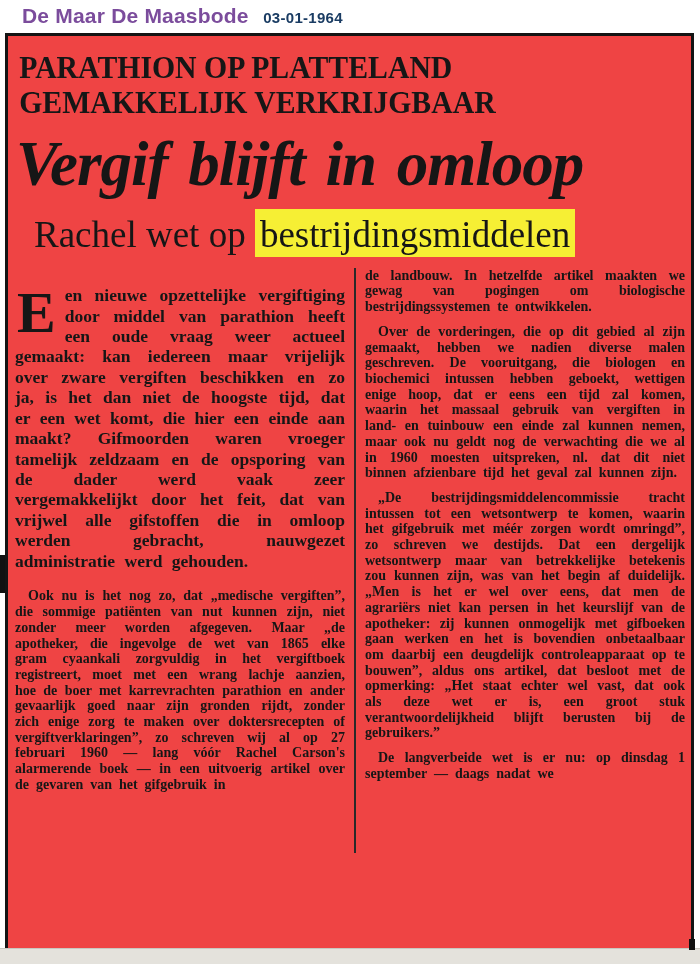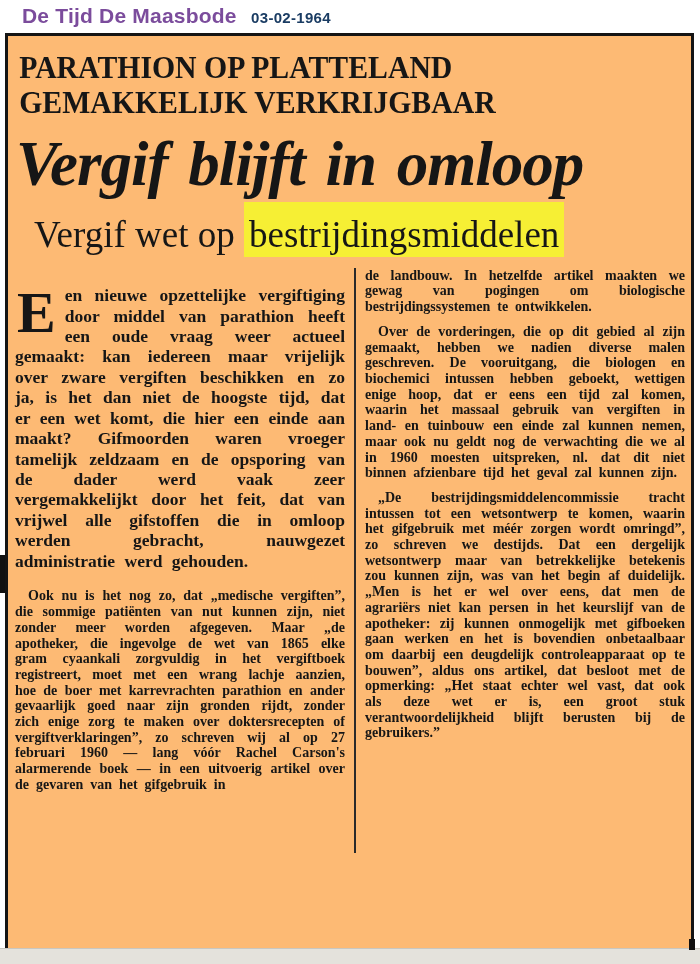--- a/index.html
+++ b/index.html
@@ -18,21 +18,21 @@
   }
   .src-title{
     font-size:21px;font-weight:bold;color:#7b4c9c;letter-spacing:.2px;
   }
   .src-date{
     font-size:15px;font-weight:bold;color:#1a3c63;margin-left:10px;letter-spacing:.3px;
   }
   
   .clipping{
     position:absolute;left:5px;top:33px;right:6px;bottom:0;
-    background:#fdba74;
+    background:#ef4444;
     border-top:3px solid #141414;
     border-left:3px solid #141414;
     border-right:3px solid #141414;
     color:#161616;
     overflow:hidden;
   }
   .kicker{
     padding:14px 0 0 12px;
     font-size:32px;font-weight:bold;line-height:1.1;
     transform:scaleX(.93);transform-origin:left top;
@@ -48,21 +48,21 @@
   .subhead1{
     margin:12px 0 0 26px;
     font-size:37px;line-height:1.2;white-space:nowrap;
   }
   .subhead2{
     margin:2px 0 0 52px;
     font-size:37px;line-height:1.2;white-space:nowrap;
   }
   .hl{
     background:#f6ef34;
-    padding:12px 5px 2px 5px;
+    padding:5px 5px 2px 5px;
   }
   .byline{
     margin:14px 0 0 36px;
     font-size:19px;font-weight:bold;letter-spacing:.5px;
   }
   .columns{
     display:flex;
     margin-top:10px;
     height:585px;
     overflow:hidden;
@@ -103,47 +103,48 @@
   .bottom-strip{
     position:absolute;left:0;right:0;bottom:0;height:15px;
     background:#e4e2dc;
     border-top:1px solid #c9c7c0;
   }
 </style>
 </head>
 <body>
 
 <div class="src-header">
-  <span class="src-title">De Tijd De Maasbode</span>
-  <span class="src-date">03-02-1964</span>
+  <span class="src-title">De Maar De Maasbode</span>
+  <span class="src-date">03-01-1964</span>
 </div>
 
 <div class="clipping">
 
   <div class="kicker">
     <div>PARATHION OP PLATTELAND</div>
     <div>GEMAKKELIJK VERKRIJGBAAR</div>
   </div>
 
   <div class="headline">Vergif blijft in omloop</div>
 
   <div class="subhead1">
-    <span>Vergif wet op </span><span class="hl">bestrijdingsmiddelen</span>
+    <span>Rachel wet op </span><span class="hl">bestrijdingsmiddelen</span>
   </div>
 
 
   <div class="columns">
     <div class="col-left">
       <p class="lead"><span class="dropcap">E</span><span>en nieuwe opzettelijke vergiftiging door middel van parathion heeft een oude vraag weer actueel gemaakt: kan iedereen maar vrijelijk over zware vergiften beschikken en zo ja, is het dan niet de hoogste tijd, dat er een wet komt, die hier een einde aan maakt? Gifmoorden waren vroeger tamelijk zeldzaam en de opsporing van de dader werd vaak zeer vergemakkelijkt door het feit, dat van vrijwel alle gifstoffen die in omloop werden gebracht, nauwgezet administratie werd gehouden.</span></p>
       <p class="para">Ook nu is het nog zo, dat „medische vergiften”, die sommige patiënten van nut kunnen zijn, niet zonder meer worden afgegeven. Maar „de apotheker, die ingevolge de wet van 1865 elke gram cyaankali zorgvuldig in het vergiftboek registreert, moet met een wrang lachje aanzien, hoe de boer met karrevrachten parathion en ander gevaarlijk goed naar zijn gronden rijdt, zonder zich enige zorg te maken over doktersrecepten of vergiftverklaringen”, zo schreven wij al op 27 februari 1960 — lang vóór Rachel Carson's alarmerende boek — in een uitvoerig artikel over de gevaren van het gifgebruik in</p>
     </div>
     <div class="col-right">
       <p class="para first">de landbouw. In hetzelfde artikel maakten we gewag van pogingen om biologische bestrijdingssystemen te ontwikkelen.</p>
       <p class="para">Over de vorderingen, die op dit gebied al zijn gemaakt, hebben we nadien diverse malen geschreven. De vooruitgang, die biologen en biochemici intussen hebben geboekt, wettigen enige hoop, dat er eens een tijd zal komen, waarin het massaal gebruik van vergiften in land- en tuinbouw een einde zal kunnen nemen, maar ook nu geldt nog de verwachting die we al in 1960 moesten uitspreken, nl. dat dit niet binnen afzienbare tijd het geval zal kunnen zijn.</p>
       <p class="para">„De bestrijdingsmiddelencommissie tracht intussen tot een wetsontwerp te komen, waarin het gifgebruik met méér zorgen wordt omringd”, zo schreven we destijds. Dat een dergelijk wetsontwerp maar van betrekkelijke betekenis zou kunnen zijn, was van het begin af duidelijk. „Men is het er wel over eens, dat men de agrariërs niet kan persen in het keurslijf van de apotheker: zij kunnen onmogelijk met gifboeken gaan werken en het is bovendien onbetaalbaar om daarbij een deugdelijk controleapparaat op te bouwen”, aldus ons artikel, dat besloot met de opmerking: „Het staat echter wel vast, dat ook als deze wet er is, een groot stuk verantwoordelijkheid blijft berusten bij de gebruikers.”</p>
+      <p class="para">De langverbeide wet is er nu: op dinsdag 1 september — daags nadat we</p>
     </div>
   </div>
 
 </div>
 
 <div class="edge-mark"></div>
 <div class="bottom-strip"></div>
 <div class="corner-mark"></div>
 
 </body></html>

